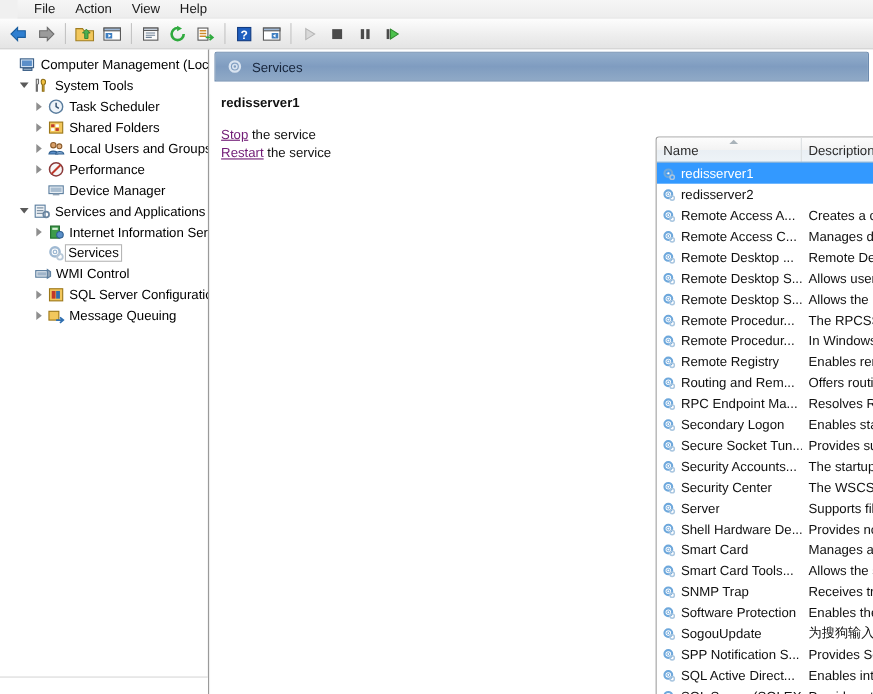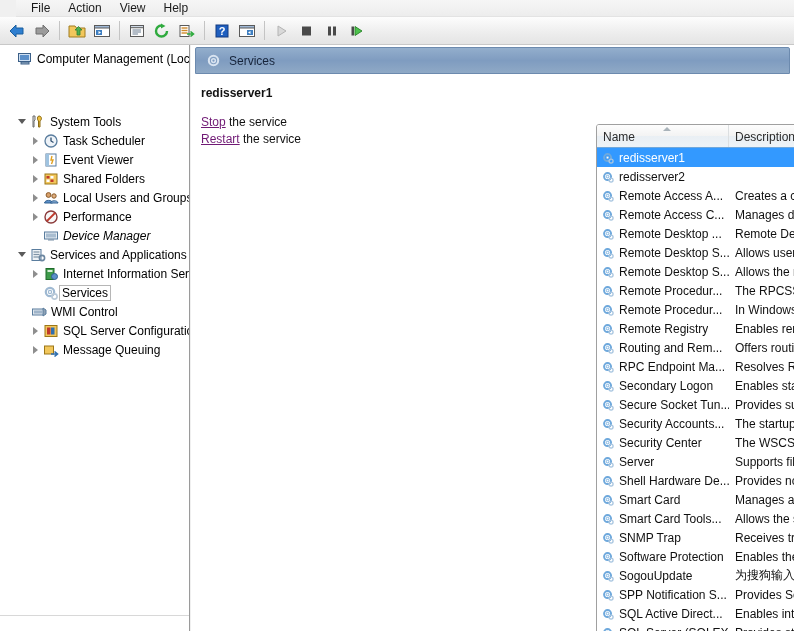--- a/index.html
+++ b/index.html
@@ -246,21 +246,21 @@
           <span class="arrow none"></span>
           <span class="ticon">
             <svg width="16" height="16" viewBox="0 0 16 16">
               <rect x="1.5" y="2.5" width="12" height="8" fill="#cfe0f2" stroke="#3b5f87"></rect>
               <rect x="3" y="4" width="9" height="5" fill="#5b8fc9"></rect>
               <rect x="4" y="11" width="8" height="2" fill="#9fb4c9" stroke="#3b5f87"></rect>
             </svg>
           </span>
           <span class="tlabel">Computer Management (Local</span>
         </div>
-        <div class="tnode" style="padding-left: 15px; margin-top: 44px;">
+        <div class="tnode" style="padding-left: 15px;">
           <span class="arrow open">
             <i></i>
           </span>
           <span class="ticon">
             <svg width="16" height="16" viewBox="0 0 16 16">
               <path d="M3 2 L5 2 L5 6 L4 7 L4 13 L3 13 Z" fill="#e8e8e8" stroke="#6b6b6b"></path>
               <path d="M9 2 C12 2 12 6 10 7 L10 13 L8.5 13 L8.5 7 C7 6 7 2 9 2 Z" fill="#f0c040" stroke="#8d6d14"></path>
             </svg>
           </span>
           <span class="tlabel">System Tools</span>
@@ -269,33 +269,20 @@
           <span class="arrow ">
             <i></i>
           </span>
           <span class="ticon">
             <svg width="16" height="16" viewBox="0 0 16 16">
               <circle cx="8" cy="8" r="6" fill="#eef3f8" stroke="#5a7d9e" stroke-width="1.3"></circle>
               <path d="M8 4.5 L8 8 L10.5 9.5" fill="none" stroke="#2f4f6f" stroke-width="1.3"></path>
             </svg>
           </span>
           <span class="tlabel">Task Scheduler</span>
-        </div>
-        <div class="tnode" style="padding-left: 28px;">
-          <span class="arrow ">
-            <i></i>
-          </span>
-          <span class="ticon">
-            <svg width="16" height="16" viewBox="0 0 16 16">
-              <rect x="3" y="2" width="10" height="12" fill="#fff" stroke="#5a7d9e"></rect>
-              <rect x="3" y="2" width="3" height="12" fill="#9fc3e0"></rect>
-              <path d="M9 4 L8 8 L10 8 L8.5 12" fill="none" stroke="#e0a020" stroke-width="1.4"></path>
-            </svg>
-          </span>
-          <span class="tlabel">Event Viewer</span>
         </div>
         <div class="tnode" style="padding-left: 28px;">
           <span class="arrow ">
             <i></i>
           </span>
           <span class="ticon">
             <svg width="16" height="16" viewBox="0 0 16 16">
               <rect x="2" y="3" width="12" height="10" fill="#f2c75c" stroke="#9c7718"></rect>
               <rect x="3.5" y="5" width="3" height="2.5" fill="#c0392b"></rect>
               <rect x="7.5" y="5" width="3" height="2.5" fill="#fff"></rect>
@@ -324,21 +311,21 @@
             <i></i>
           </span>
           <span class="ticon">
             <svg width="16" height="16" viewBox="0 0 16 16">
               <circle cx="8" cy="8" r="6" fill="#f7f7f7" stroke="#8b3a3a" stroke-width="1.4"></circle>
               <line x1="4" y1="12" x2="12" y2="4" stroke="#c0392b" stroke-width="1.8"></line>
             </svg>
           </span>
           <span class="tlabel">Performance</span>
         </div>
-        <div class="tnode" style="padding-left: 28px; font-style: italic;">
+        <div class="tnode" style="padding-left: 28px;">
           <span class="arrow none"></span>
           <span class="ticon">
             <svg width="16" height="16" viewBox="0 0 16 16">
               <rect x="1.5" y="4" width="13" height="7" fill="#e8eef4" stroke="#5a7d9e"></rect>
               <rect x="3" y="5.5" width="10" height="4" fill="#a9bdd0"></rect>
               <rect x="5" y="11" width="6" height="1.6" fill="#8fa2b5"></rect>
             </svg>
           </span>
           <span class="tlabel">Device Manager</span>
         </div>

